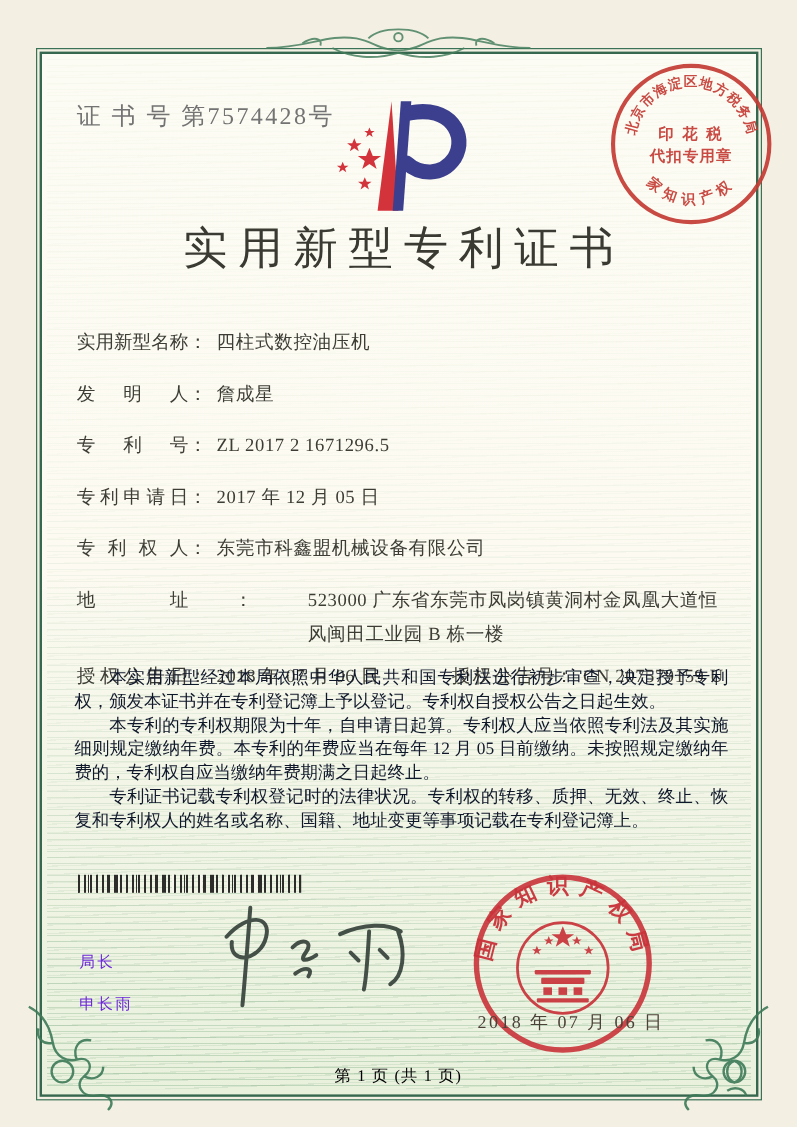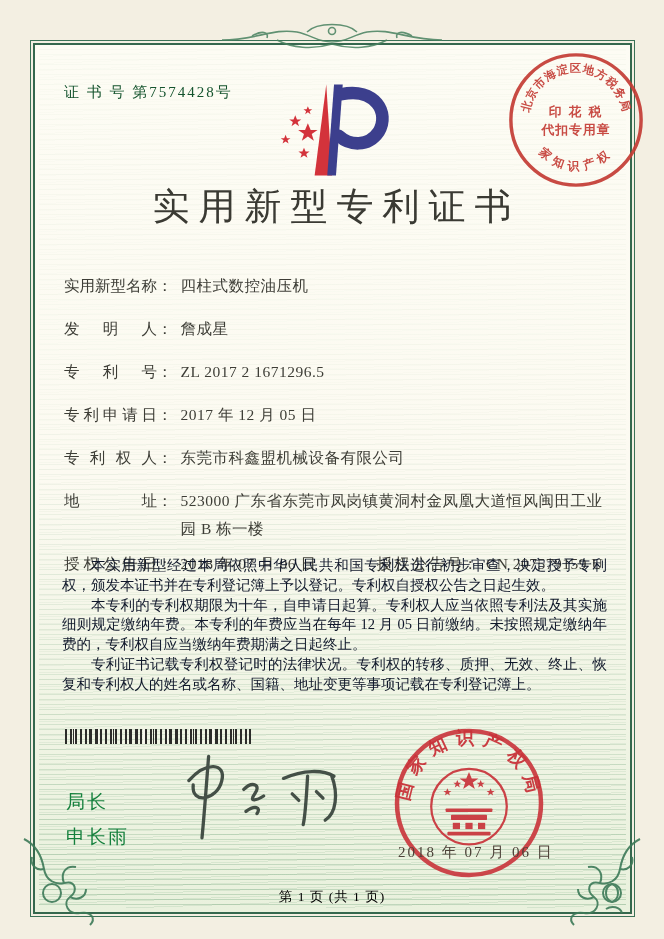--- a/index.html
+++ b/index.html
@@ -18,46 +18,46 @@
       repeating-linear-gradient(180deg, rgba(116,168,126,.38) 0 1px, rgba(255,255,255,0) 1px 5px),
       repeating-linear-gradient(178deg, rgba(116,168,126,.18) 0 1px, rgba(255,255,255,0) 1px 7px);
     -webkit-mask-image:linear-gradient(180deg, rgba(0,0,0,.10) 0%, rgba(0,0,0,.12) 40%, rgba(0,0,0,.45) 70%, rgba(0,0,0,.95) 100%);
     mask-image:linear-gradient(180deg, rgba(0,0,0,.10) 0%, rgba(0,0,0,.12) 40%, rgba(0,0,0,.45) 70%, rgba(0,0,0,.95) 100%);
   }
   .ornament-top{position:absolute;left:50%;top:18px;transform:translateX(-50%);}
   .flourish{position:absolute;bottom:12px;}
   .flourish.right{right:20px;}
   .flourish.left{left:20px;transform:scaleX(-1);}
   
-  .cert-no{position:absolute;left:64px;top:83px;font-size:15px;letter-spacing:2px;color:#14532d;}
+  .cert-no{position:absolute;left:64px;top:83px;font-size:20px;letter-spacing:2px;color:#737373;}
   .logo{position:absolute;left:272px;top:80px;}
   .tax-stamp{position:absolute;left:502px;top:46px;opacity:.92;}
   .title{position:absolute;left:0;right:0;top:182px;text-align:center;font-size:37px;font-weight:normal;letter-spacing:9px;padding-left:9px;color:#3a3a33;}
   
   .fields{position:absolute;left:64px;top:272px;width:545px;font-size:15.5px;color:#3d3d36;}
   .frow{display:flex;line-height:28px;margin-bottom:15px;}
   .flabel{width:93px;flex:none;text-align:justify;text-align-last:justify;}
   .fcolon{flex:none;margin-right:8px;}
   .fvalue{letter-spacing:.5px;}
-  .frow.address{margin-bottom:7px;}
+  .frow.address{margin-bottom:7px;gap:38px;}
   .frow.address .fvalue{width:438px;line-height:28px;}
   .pair{display:flex;}
   .pair2{margin-left:60px;}
   .pair2 .flabel{width:86px;}
   
   .body-text{position:absolute;left:62px;top:556px;width:545px;font-size:14.5px;line-height:19.8px;text-align:justify;color:#0f172a;}
   .body-text p{margin:0;text-indent:2em;}
   
   .barcode{position:absolute;left:65px;top:729px;width:186px;height:15px;
     background:
       repeating-linear-gradient(90deg,#2c2c2a 0 2px, transparent 2px 5px),
       repeating-linear-gradient(90deg,#2c2c2a 0 1px, transparent 1px 8px),
       repeating-linear-gradient(90deg, transparent 0 9px, #f6f5ec 9px 11px, transparent 11px 23px);
   }
-  .director{position:absolute;left:66px;top:784px;font-size:19px;line-height:35px;letter-spacing:2px;color:#15803d;}
+  .director{position:absolute;left:66px;top:784px;font-size:13px;line-height:35px;letter-spacing:2px;color:#6d28d9;}
   .signature{position:absolute;left:168px;top:752px;}
   .seal{position:absolute;left:388px;top:722px;}
   .seal-date{position:absolute;left:398px;top:843px;font-size:15px;letter-spacing:2px;color:#4c4138;z-index:5;}
   .page-no{position:absolute;left:0;right:0;top:888px;text-align:center;font-size:13.5px;letter-spacing:1px;color:#000000;}
 </style>
 </head>
 <body>
 
 <svg width="0" height="0" style="position:absolute">
   <defs>

